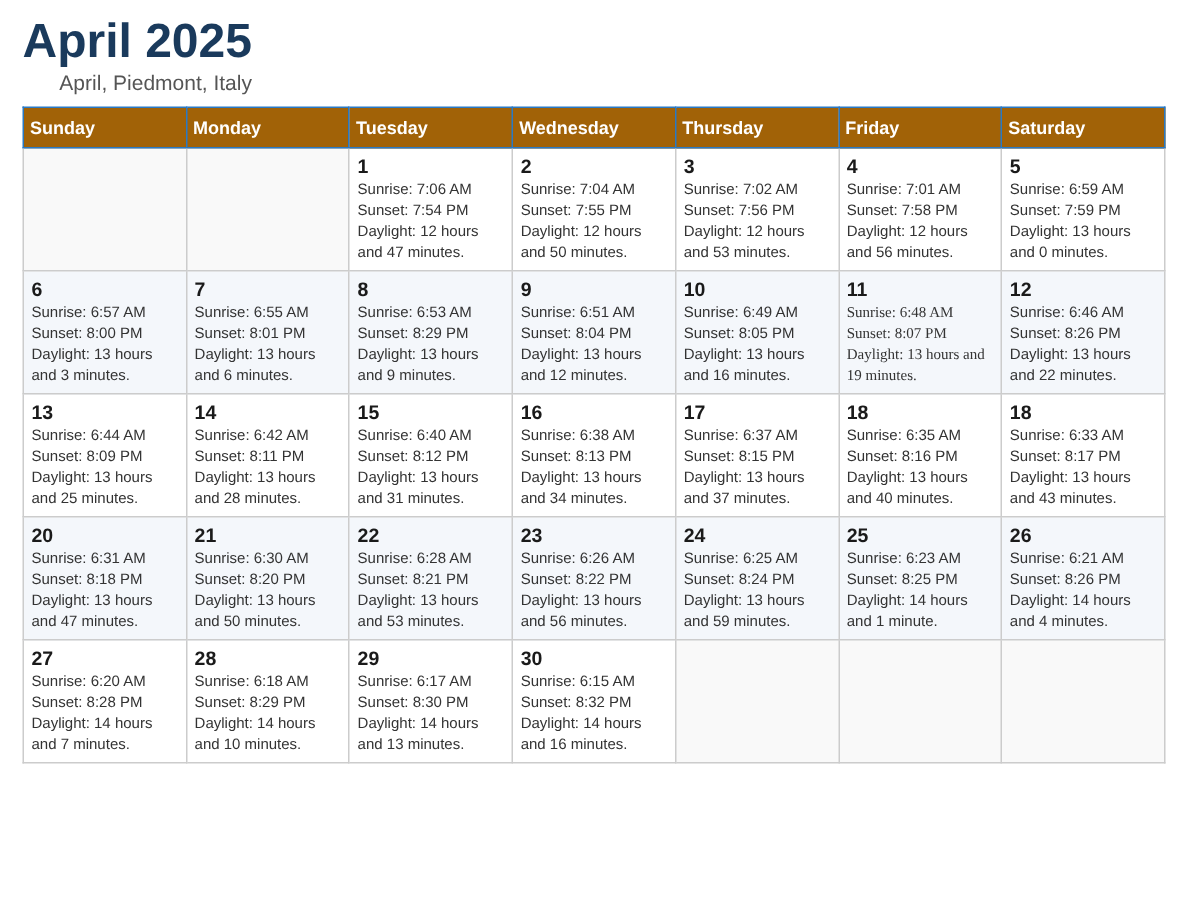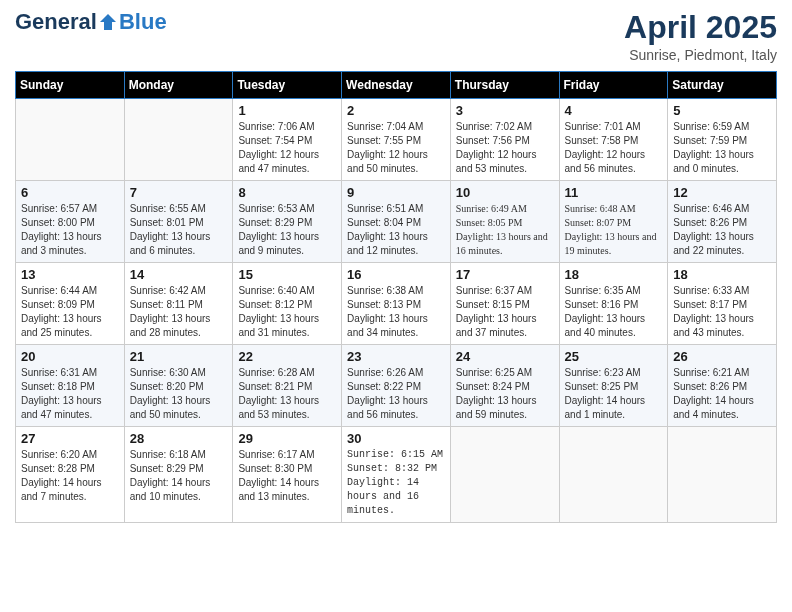--- a/index.html
+++ b/index.html
@@ -56,21 +56,21 @@
       font-size: 14px;
       color: #555;
       margin-top: 2px;
     }
     table {
       width: 100%;
       border-collapse: collapse;
       table-layout: fixed;
     }
     th {
-      background-color: #000000;
+      background-color: #a16207;
       color: #fff;
       font-size: 12px;
       font-weight: bold;
       padding: 6px 4px;
       text-align: left;
       border: 1px solid #2979c4;
     }
     td {
       border: 1px solid #ccc;
       vertical-align: top;
@@ -96,32 +96,23 @@
     }
     .row-alt {
       background: #f4f7fb;
     }
   </style>
 </head>
 <body>
 
 <div class="container">
   <div class="header">
-    <div class="logo">
-      <div class="logo-text">
-        <span class="general">General</span>
-        <svg width="20" height="20" viewBox="0 0 20 20" style="margin:0 1px;">
-          <polygon points="10,2 18,10 14,10 14,18 6,18 6,10 2,10" fill="#2979c4"></polygon>
-        </svg>
-        <span class="blue">Blue</span>
-      </div>
-    </div>
     <div class="title-block">
       <div class="main-title">April 2025</div>
-      <div class="subtitle">Sunrise, Piedmont, Italy</div>
+      <div class="subtitle">April, Piedmont, Italy</div>
     </div>
   </div>
 
   <table>
     <thead>
       <tr>
 
       <th>Sunday</th>
           <th>Monday</th>
           <th>Tuesday</th>
@@ -186,21 +177,21 @@
 Daylight: 13 hours and 9 minutes.</div>
           </td>
           <td>
             <span class="day-num">9</span>
             <div class="day-info" style="white-space: pre-line;">Sunrise: 6:51 AM
 Sunset: 8:04 PM
 Daylight: 13 hours and 12 minutes.</div>
           </td>
           <td>
             <span class="day-num">10</span>
-            <div class="day-info" style="white-space: pre-line; font-family: Liberation Serif, serif;">Sunrise: 6:49 AM
+            <div class="day-info" style="white-space: pre-line;">Sunrise: 6:49 AM
 Sunset: 8:05 PM
 Daylight: 13 hours and 16 minutes.</div>
           </td>
           <td>
             <span class="day-num">11</span>
             <div class="day-info" style="white-space: pre-line; font-family: Liberation Serif, serif;">Sunrise: 6:48 AM
 Sunset: 8:07 PM
 Daylight: 13 hours and 19 minutes.</div>
           </td>
           <td>
@@ -312,21 +303,21 @@
 Daylight: 14 hours and 10 minutes.</div>
           </td>
           <td>
             <span class="day-num">29</span>
             <div class="day-info" style="white-space: pre-line;">Sunrise: 6:17 AM
 Sunset: 8:30 PM
 Daylight: 14 hours and 13 minutes.</div>
           </td>
           <td>
             <span class="day-num">30</span>
-            <div class="day-info" style="white-space: pre-line; font-family: Liberation Mono, monospace;">Sunrise: 6:15 AM
+            <div class="day-info" style="white-space: pre-line;">Sunrise: 6:15 AM
 Sunset: 8:32 PM
 Daylight: 14 hours and 16 minutes.</div>
           </td>
           <td class="empty-cell"></td>
           <td class="empty-cell"></td>
           <td class="empty-cell"></td>
         </tr>
       </tbody>
   </table>
 </div>

